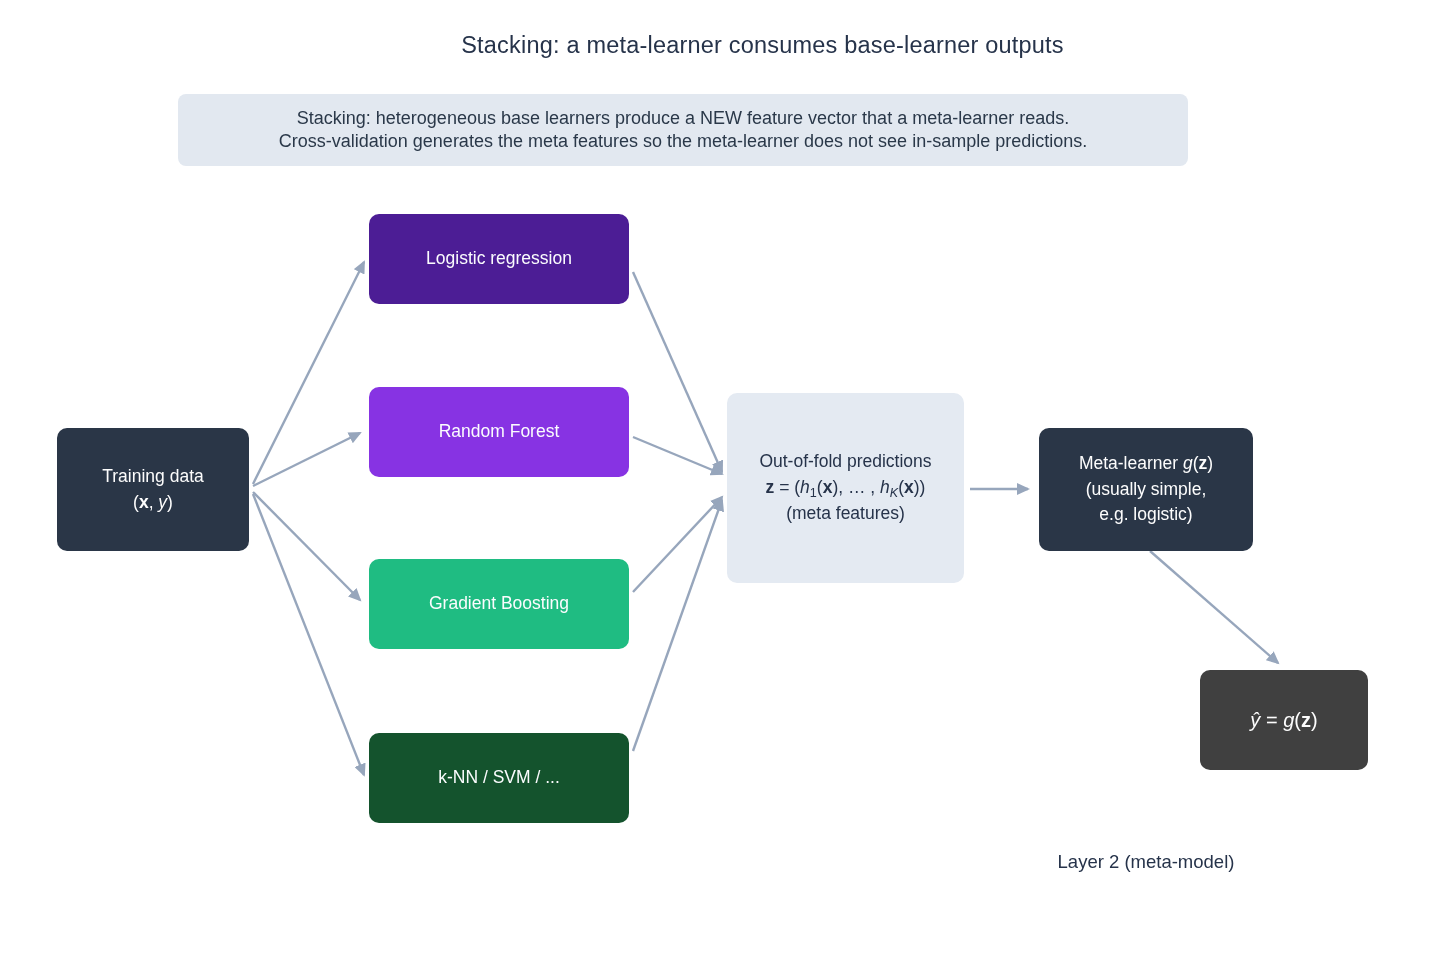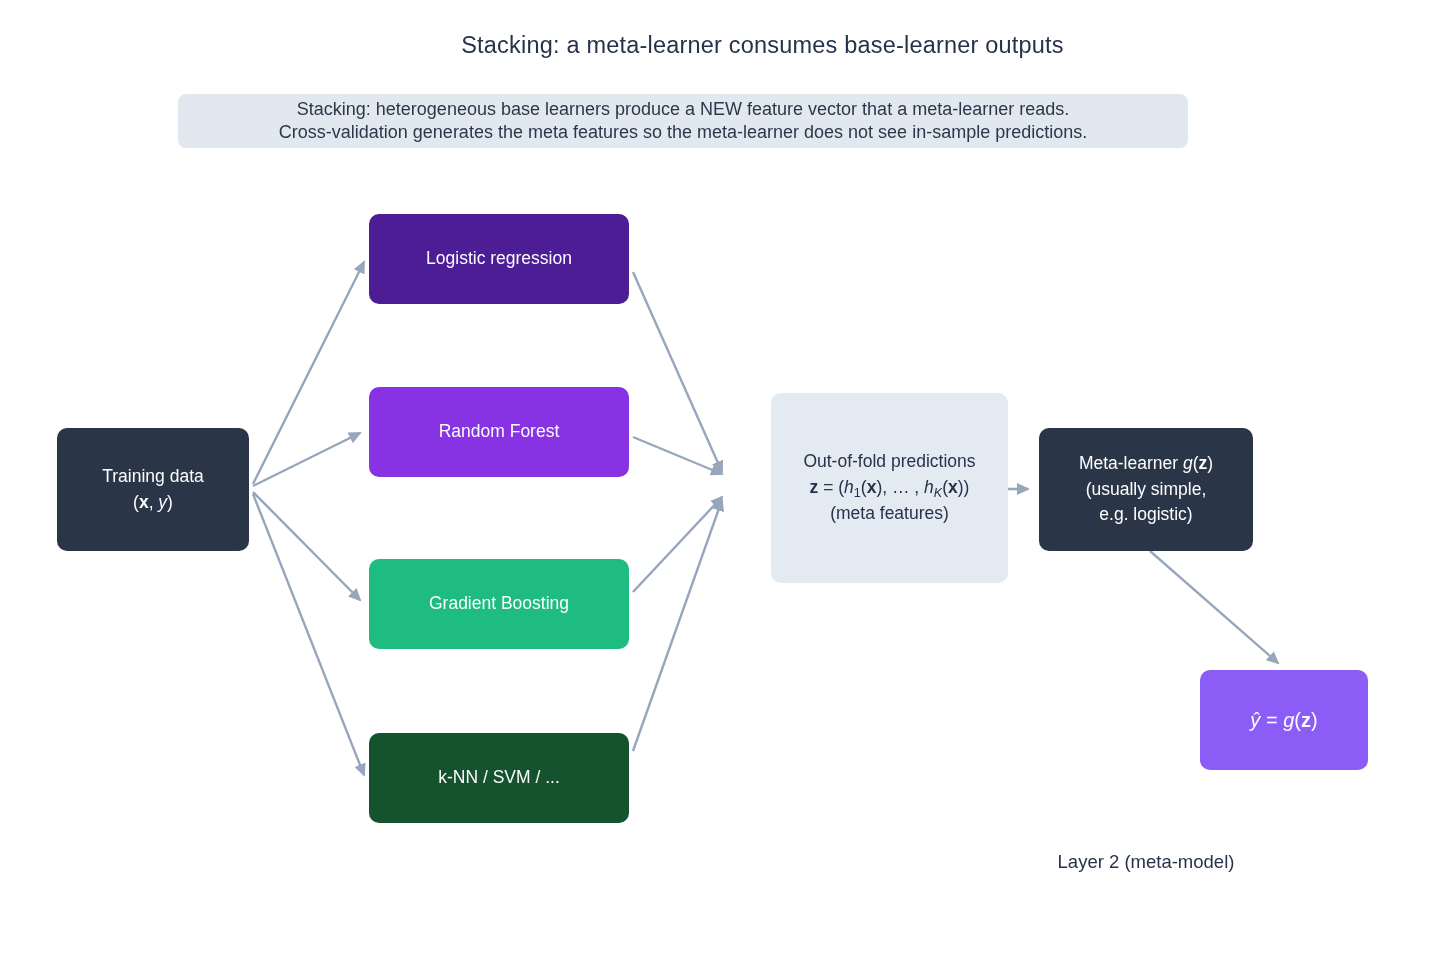--- a/index.html
+++ b/index.html
@@ -7,41 +7,41 @@
     position:relative;width:1437px;height:954px;background:#ffffff;overflow:hidden;
     font-family:"Liberation Sans", sans-serif;color:#26334A;
   }
   .arrows{position:absolute;left:0;top:0;pointer-events:none;}
   .arrows line{stroke:#97A6BC;stroke-width:2.4;}
   .title{
     position:absolute;left:0;top:32px;width:1437px;text-align:center;
     font-size:23.5px;font-weight:400;letter-spacing:0.2px;margin:0;color:#26334A;padding-left:44px;
   }
   .subtitle{
-    position:absolute;left:178px;top:94px;width:1010px;height:54px;
+    position:absolute;left:178px;top:94px;width:1010px;height:72px;
     background:#E2E8F0;border-radius:8px;display:flex;align-items:center;justify-content:center;
     text-align:center;font-size:18px;line-height:1.3;color:#2A3849;
   }
   .node{
     position:absolute;display:flex;flex-direction:column;align-items:center;justify-content:center;
     text-align:center;border-radius:10px;line-height:1.45;
   }
   .node-dark{background:#2A3647;color:#FDFDFD;font-size:17.5px;}
   .node-training{left:57px;top:428px;width:192px;height:123px;text-align:right;}
   .node-base{left:369px;width:260px;height:90px;color:#FBFCFE;font-size:17.5px;}
   .node-logistic{top:214px;background:#4c1d95;}
   .node-forest{top:387px;background:#8733E3;text-align:right;}
   .node-boosting{top:559px;background:#1FBC82;}
   .node-knn{top:733px;background:#14532d;}
   .node-oof{
     left:727px;top:393px;width:237px;height:190px;background:#E4EAF2;
-    color:#26334A;font-size:17.5px;margin-left:44px;
+    color:#26334A;font-size:17.5px;
   }
   .node-meta{left:1039px;top:428px;width:214px;height:123px;}
-  .node-output{left:1200px;top:670px;width:168px;height:100px;background:#8b5cf6;color:#FDFDFD;font-size:20px;}
+  .node-output{left:1200px;top:670px;width:168px;height:100px;background:#404040;color:#FDFDFD;font-size:20px;}
   .layer-label{position:absolute;top:851px;font-size:18.5px;color:#26334A;text-align:center;}
   .layer1{left:329px;width:340px;}
   .layer2{left:996px;width:300px;}
   .b{font-weight:bold;}
   .i{font-style:italic;}
   .sub{font-size:0.72em;vertical-align:-0.28em;}
 </style>
 </head>
 <body>
 

